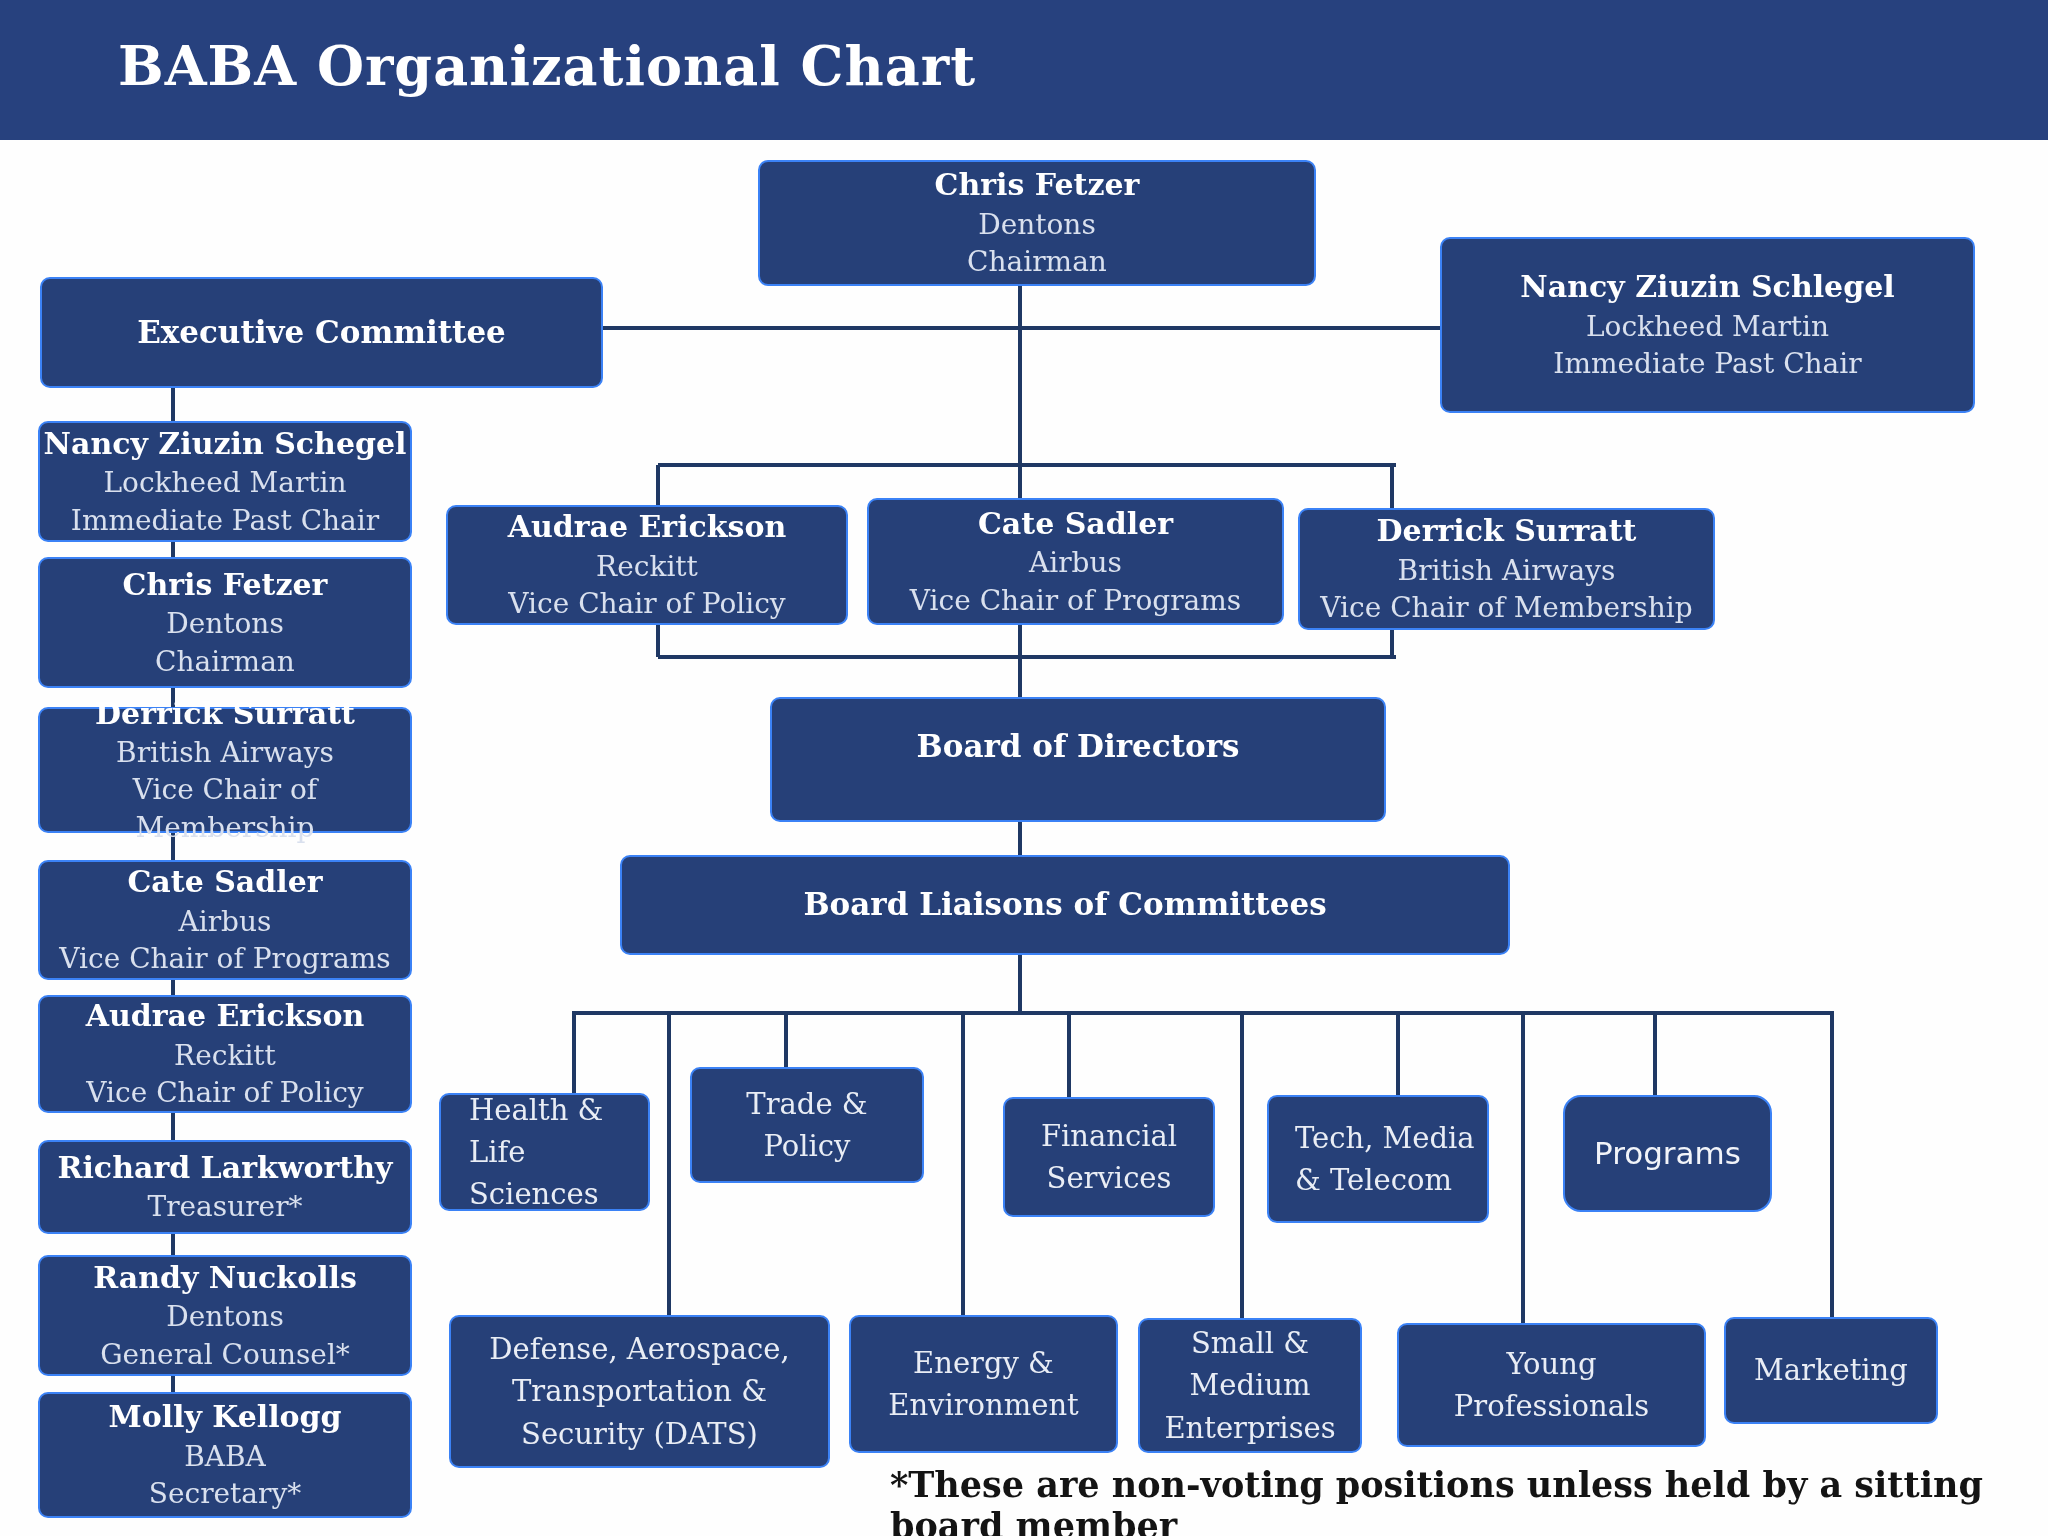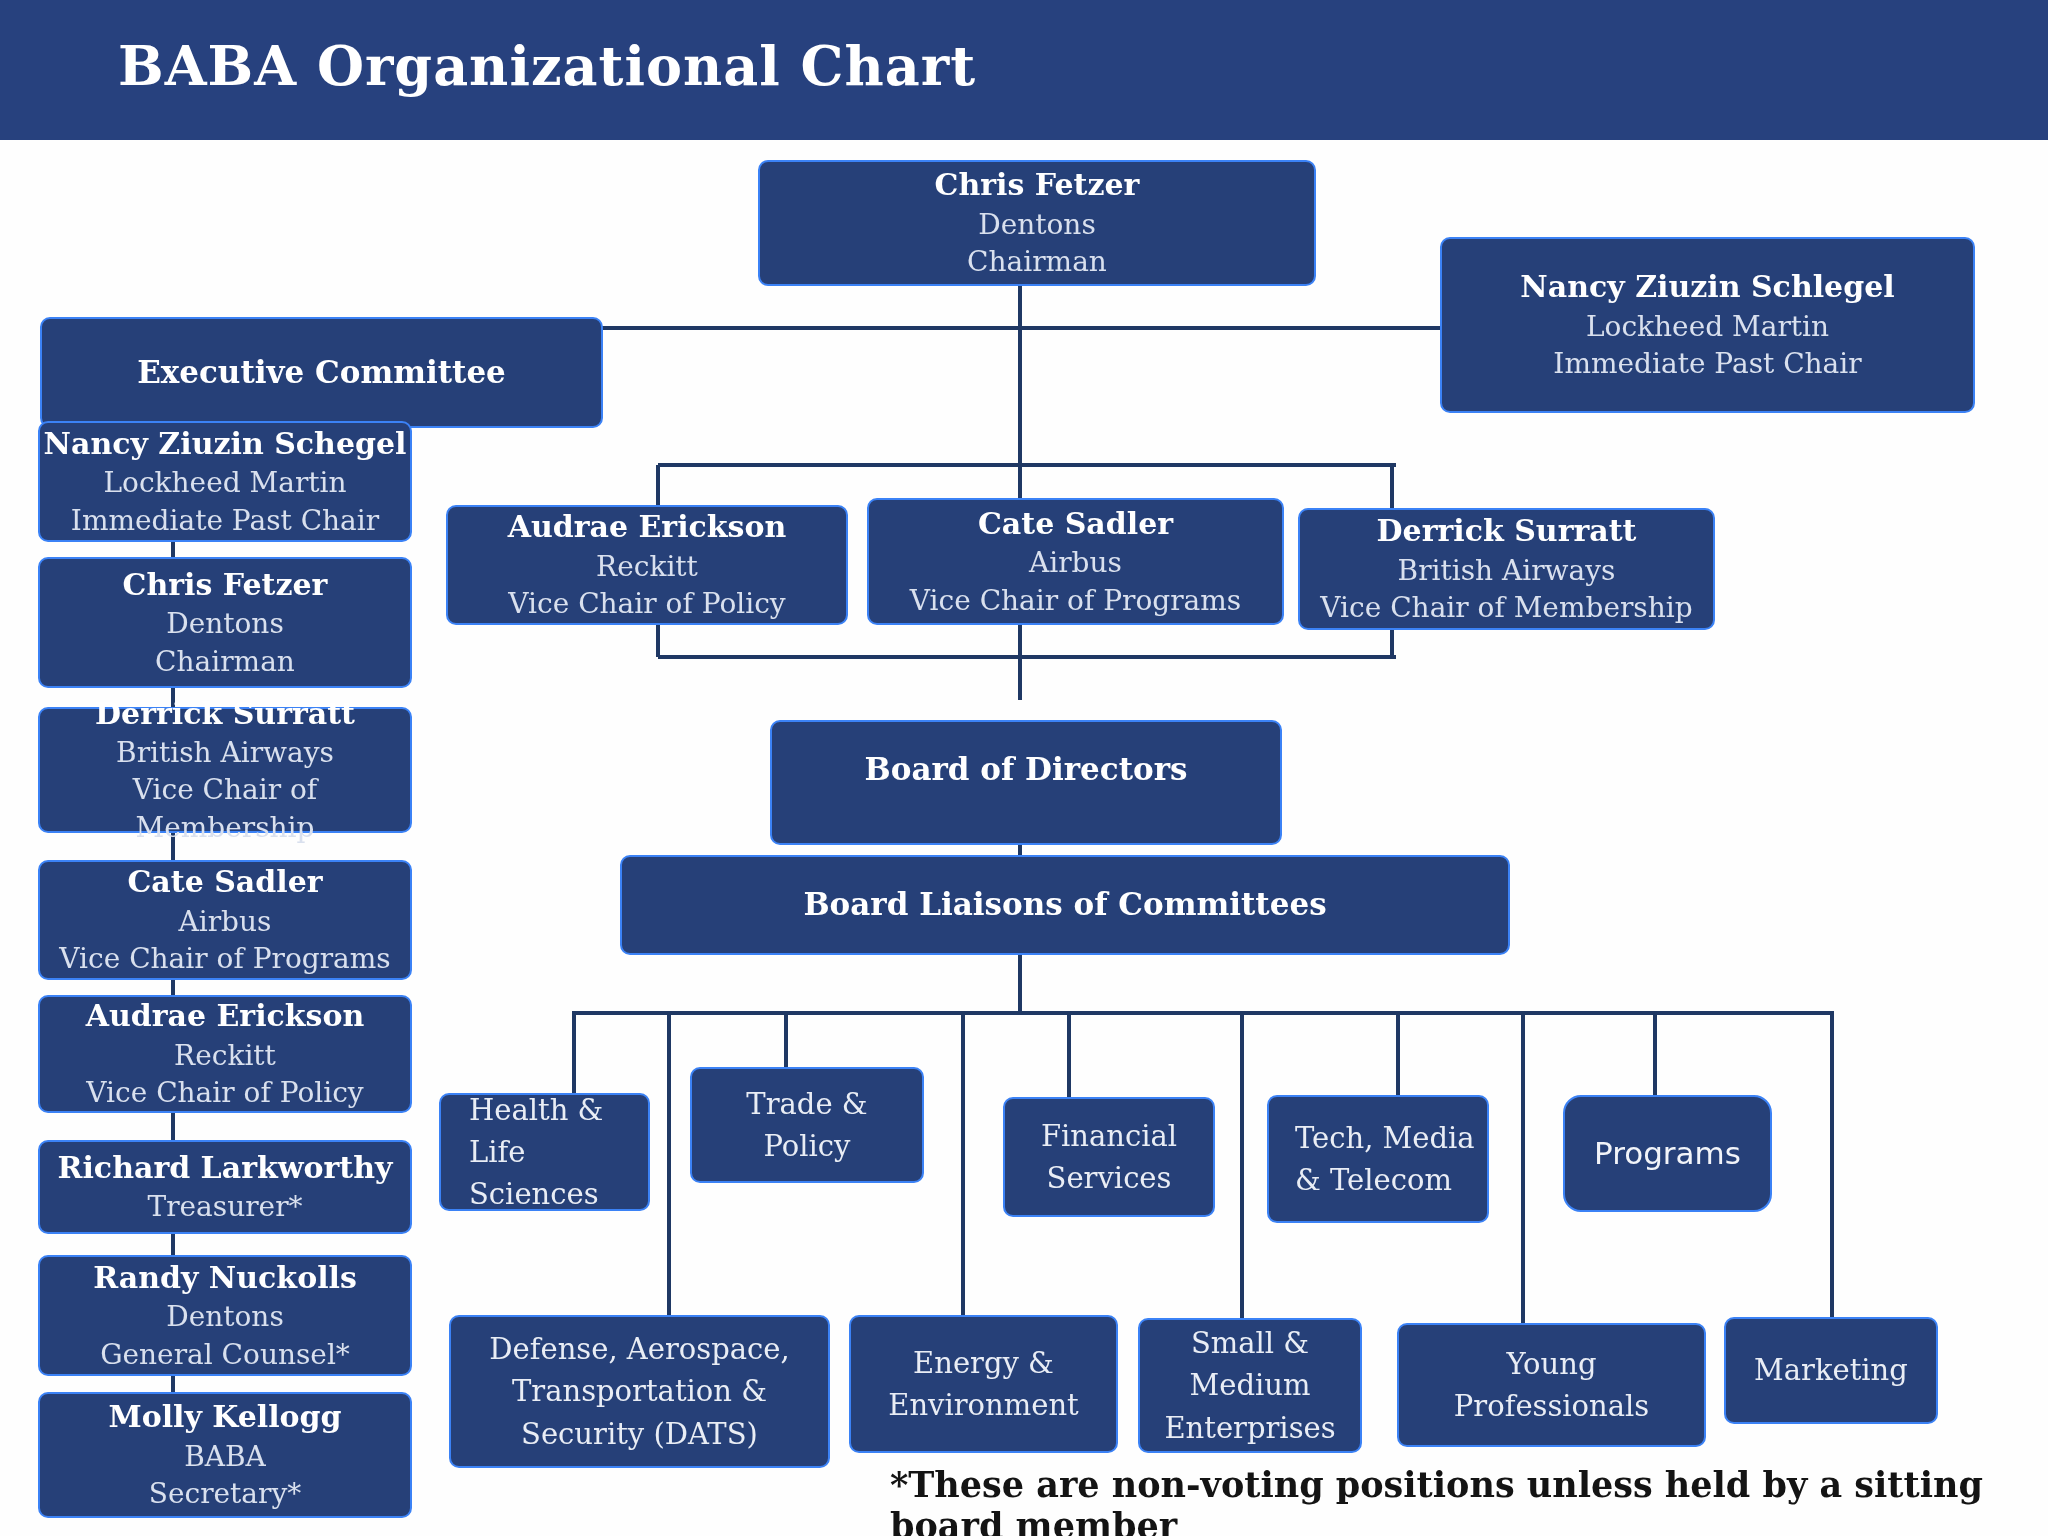--- a/index.html
+++ b/index.html
@@ -14,30 +14,30 @@
   .box{position:absolute;background:#264078;border:2px solid #3b82f6;border-radius:10px;z-index:2;
        display:flex;flex-direction:column;justify-content:center;align-items:center;
        text-align:center;box-sizing:border-box;line-height:1.34;}
   .n{font-weight:700;color:#ffffff;font-size:30px;}
   .s{color:#D9E0EE;font-size:28px;}
   .lbl{font-weight:700;color:#ffffff;font-size:31px;}
   .cl{display:block;color:#E9EDF5;font-size:29px;line-height:1.45;}
   
   #chairman{left:758px;top:160px;width:558px;height:126px;}
   #past-chair{left:1440px;top:237px;width:535px;height:176px;}
-  #exec{left:40px;top:277px;width:563px;height:111px;margin-top:40px;}
+  #exec{left:40px;top:277px;width:563px;height:111px;}
   .lc{left:38px;width:374px;}
   #lc1{top:421px;height:121px;} #lc2{top:557px;height:131px;}
   #lc3{top:707px;height:126px;} #lc4{top:860px;height:120px;}
   #lc5{top:995px;height:118px;} #lc6{top:1140px;height:94px;}
   #lc7{top:1255px;height:121px;} #lc8{top:1392px;height:126px;}
   #vc1{left:446px;top:505px;width:402px;height:120px;}
   #vc2{left:867px;top:498px;width:417px;height:127px;}
   #vc3{left:1298px;top:508px;width:417px;height:122px;}
-  #bod{left:770px;top:697px;width:512px;height:125px;padding-bottom:26px;margin-top:23px;}
+  #bod{left:770px;top:697px;width:616px;height:125px;padding-bottom:26px;}
   #liaisons{left:620px;top:855px;width:890px;height:100px;}
   #c-hls{left:439px;top:1093px;width:211px;height:118px;align-items:flex-start;text-align:left;padding-left:28px;}
   #c-tp{left:690px;top:1067px;width:234px;height:116px;}
   #c-fs{left:1003px;top:1097px;width:212px;height:120px;}
   #c-tmt{left:1267px;top:1095px;width:222px;height:128px;align-items:flex-start;text-align:left;padding-left:26px;}
   #c-prg{left:1563px;top:1095px;width:209px;height:117px;border-radius:18px;}
   #c-prg .cl{font-family:"DejaVu Sans","Liberation Sans",sans-serif;font-size:31px;color:#f2f4f9;}
   #c-dats{left:449px;top:1315px;width:381px;height:153px;}
   #c-ee{left:849px;top:1315px;width:269px;height:138px;}
   #c-sme{left:1138px;top:1318px;width:224px;height:135px;}

